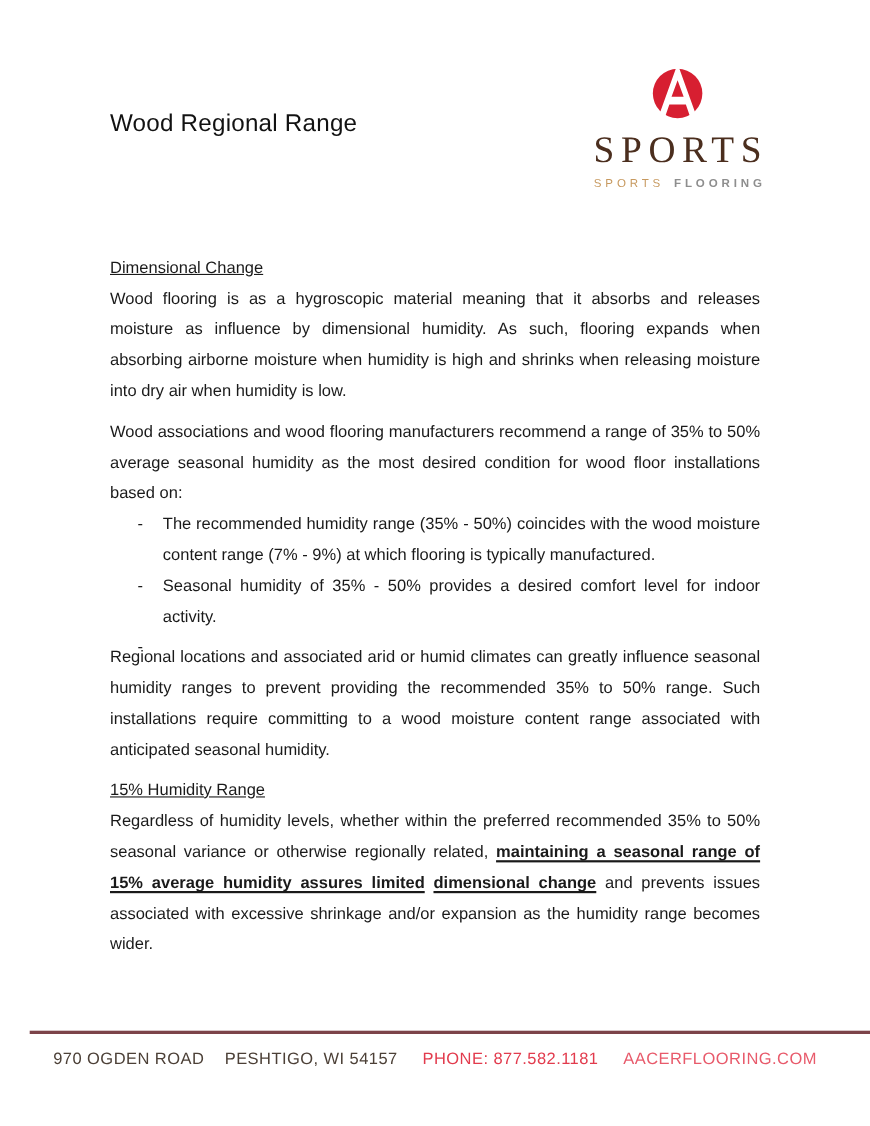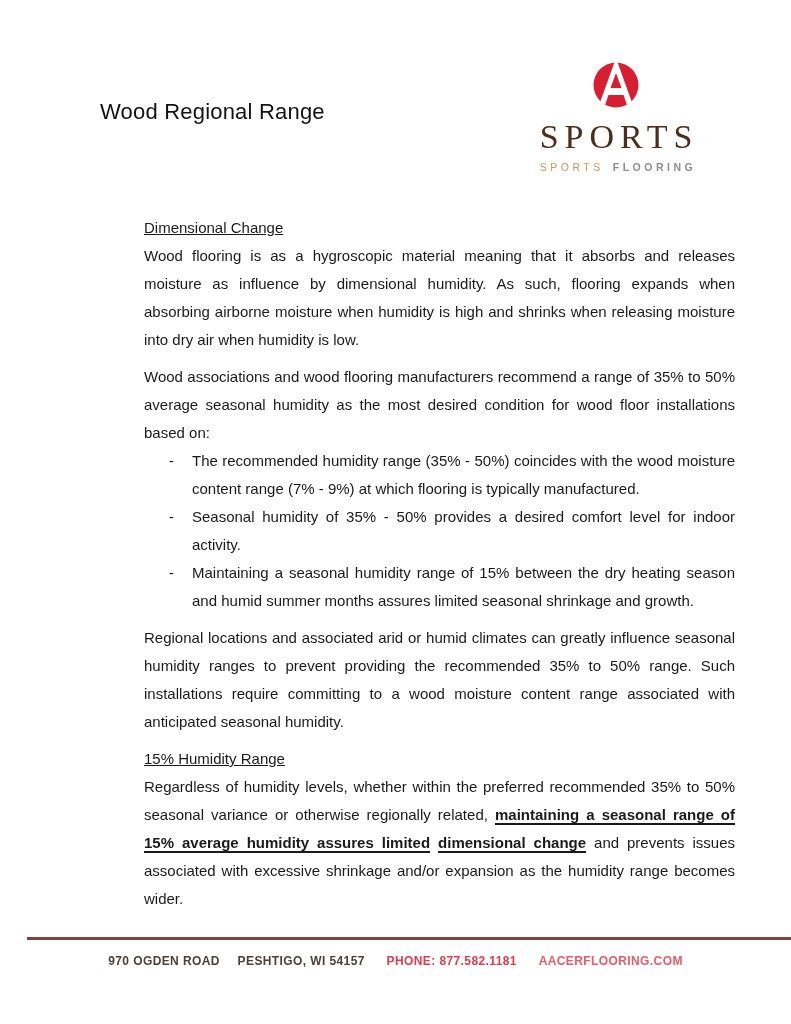--- a/index.html
+++ b/index.html
@@ -29,22 +29,22 @@
   }
   .logo-tagline {
     display:block; margin-top:5px; padding-left:4px;
     font-size:10.5px; font-weight:400; letter-spacing:3.5px; white-space:nowrap;
   }
   .tag-sports { color:#c7995f; margin-right:9px; }
   .tag-flooring { color:#8e8e8e;font-weight:bold; }
 
   
   .content {
-    position:absolute; left:100px; top:214px; width:591px;
-    font-size:15px; line-height:28px;margin-left:44px;
+    position:absolute; left:100px; top:230px; width:591px;
+    font-size:15px; line-height:28px;
   }
   .content section + section { margin-top:9px; }
   .section-heading {
     margin:0; font-size:15px; font-weight:400; line-height:28px;
     text-decoration:underline;
   }
   .content p { margin:0; text-align:justify; }
   .bullet-list { list-style:none; margin:0; padding:0; }
   .bullet-list li { position:relative; padding-left:48px; text-align:justify; }
   .bullet-dash { position:absolute; left:25px; top:0; }
@@ -53,21 +53,21 @@
     text-decoration:underline;
     text-decoration-thickness:1.5px;
     text-underline-offset:3px;
   }
 
   
   .footer-rule { position:absolute; left:27px; right:0; top:937px; height:3px; background:#7c4349; }
   .footer-text {
     position:absolute; left:0; right:0; top:954px;
     text-align:center;
-    font-size:12px; font-weight:700; letter-spacing:0.4px;
+    font-size:15px; font-weight:400; letter-spacing:0.4px;
     color:#4c4037; white-space:nowrap;
   }
   .footer-text .gap-sm { margin-left:14px; }
   .footer-text .gap-lg { margin-left:18px; }
   .f-red { color:#e23b4d; }
   .f-web { color:#e85a6b; }
 </style>
 </head>
 <body>
 
@@ -101,21 +101,20 @@
         <li>
           <span class="bullet-dash">-</span>
           <span>The recommended humidity range (35% - 50%) coincides with the wood moisture content range (7% - 9%) at which flooring is typically manufactured.</span>
         </li>
         <li>
           <span class="bullet-dash">-</span>
           <span>Seasonal humidity of 35% - 50% provides a desired comfort level for indoor activity.</span>
         </li>
         <li>
           <span class="bullet-dash">-</span>
-          <span>Maintaining a seasonal humidity range of 15% between the dry heating season and humid summer months assures limited seasonal shrinkage and growth.</span>
         </li>
       </ul>
     </section>
 
     <section>
       <p>Regional locations and associated arid or humid climates can greatly influence seasonal humidity ranges to prevent providing the recommended 35% to 50% range. Such installations require committing to a wood moisture content range associated with anticipated seasonal humidity.</p>
     </section>
 
     <section>
       <h2 class="section-heading">15% Humidity Range</h2>

